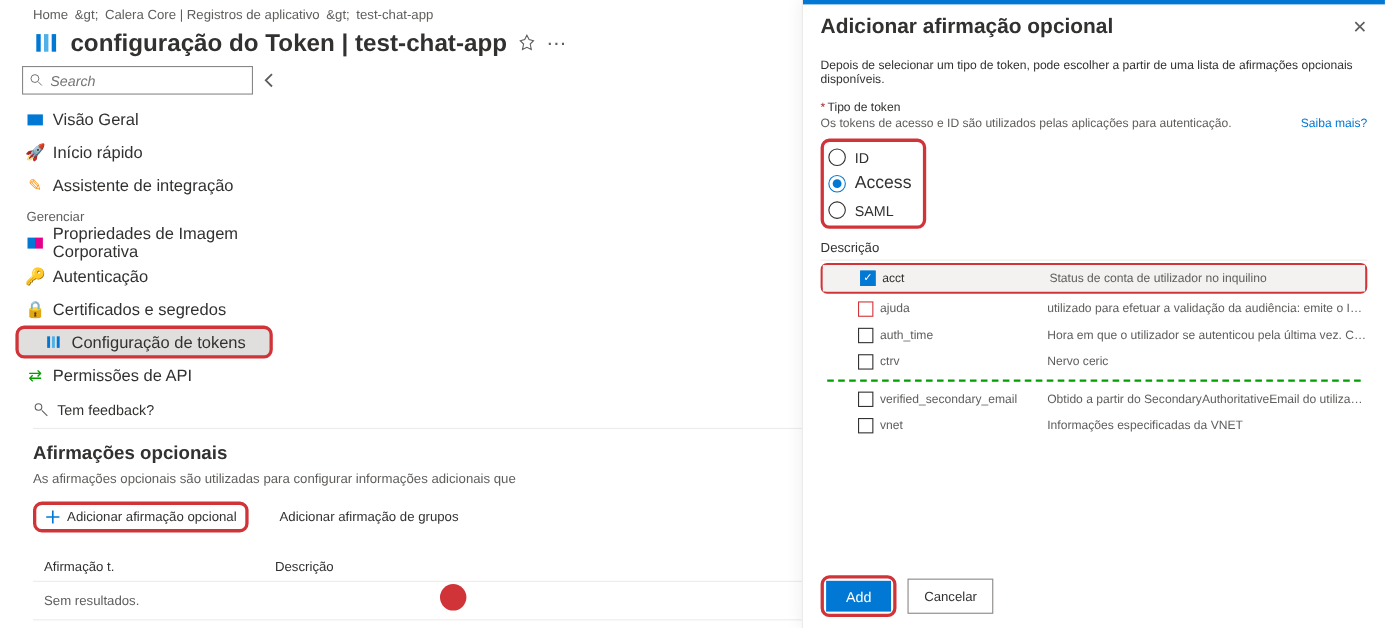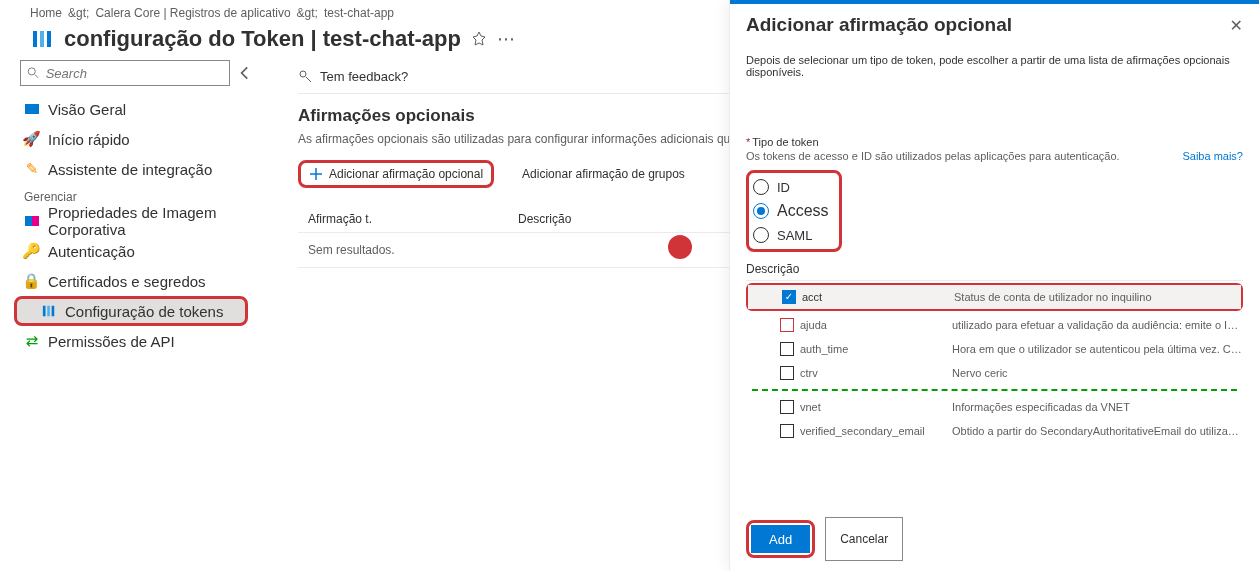--- a/index.html
+++ b/index.html
@@ -4,21 +4,21 @@
 <style>
   * { box-sizing: border-box; margin: 0; padding: 0; }
   body { font-family: "Segoe UI", Arial, sans-serif; font-size: 13px; color: #323130; width: 1259px; height: 571px; position: relative; background: #fff; overflow: hidden; }
   .breadcrumb { display: flex; gap: 6px; padding: 6px 30px 2px; font-size: 12px; color: #605e5c; align-items: center; }
   .breadcrumb a { color: #605e5c; text-decoration: none; }
   .header-row { display: flex; align-items: center; padding: 4px 30px 8px; gap: 10px; }
   .header-icon { width: 24px; height: 24px; flex: 0 0 24px; }
   .header-title { font-size: 22px; font-weight: 600; }
   .pin { width: 16px; height: 16px; color: #605e5c; }
   .dots { color: #605e5c; font-size: 18px; line-height: 1; }
-  .cols { display: flex; flex-direction: row; }
+  .cols { display: flex; flex-direction: column; }
   .sidecol { width: 268px; flex: 0 0 268px; padding: 0 0 0 20px; }
   .search-wrap { display: flex; align-items: center; gap: 6px; padding: 0 4px 8px 0; }
   .search-box { display:flex; align-items:center; gap:6px; border:1px solid #8a8886; height:26px; width:210px; padding:0 6px; }
   .search-box input { border:none; outline:none; font-size:13px; width:100%; font-style: italic; color:#605e5c; }
   .search-box svg { width:14px; height:14px; color:#605e5c; }
   .chev { width:18px; height:18px; color:#605e5c; }
   .nav-section { padding: 6px 0 2px 4px; font-size:12px; color:#605e5c; }
   .nav-item { display:flex; align-items:center; gap:8px; height:30px; padding:0 4px; cursor:pointer; font-size:15px; }
   .nav-item .ico { width:16px; height:16px; flex:0 0 16px; display:flex; align-items:center; justify-content:center; }
   .nav-item.active { background:#e1dfdd;padding-left:24px; }
@@ -38,21 +38,21 @@
   .table-row { display:flex; font-size:12px; color:#605e5c; padding:10px 0 10px 10px; border-bottom:1px solid #edebe9; position:relative; }
   .red-dot { position:absolute; width:24px; height:24px; background:#d13438; border-radius:50%; left:370px; top:2px; }
 
   .panel { position:absolute; top:0; right:0; width:530px; height:571px; background:#fff; border-left:1px solid #edebe9; box-shadow:-4px 0 12px rgba(0,0,0,0.05); display:flex; flex-direction:column; }
   .panel-top-bar { height:4px; background:#0078d4; width:100%; }
   .panel-header { display:flex; justify-content:space-between; align-items:center; padding:10px 16px 6px; }
   .panel-title { font-size:19px; font-weight:600; }
   .panel-close { font-size:16px; color:#605e5c; cursor:pointer; }
   .panel-body { padding:6px 16px; font-size:12px; flex:1; overflow:hidden; }
   .panel-desc { font-size:11px; color:#323130; padding:6px 0 14px; }
-  .field-label { font-size:11px; color:#323130;margin-top:44px; }
+  .field-label { font-size:11px; color:#323130; }
   .req-star { color:#a4262c; margin-right:2px; }
   .field-help { font-size:11px; color:#605e5c; padding:2px 0 8px; display:flex; justify-content:space-between; width:100%; }
   .link { color:#0078d4; cursor:pointer; }
   .radio-group { padding:0 0 10px 4px; }
   .radio { display:flex; align-items:center; gap:8px; height:24px; font-size:13px; cursor:pointer; }
   .radio .circ { width:16px; height:16px; border:1px solid #323130; border-radius:50%; display:flex; align-items:center; justify-content:center; }
   .radio.checked .circ { border-color:#0078d4; }
   .radio.checked .circ::after { content:""; width:8px; height:8px; background:#0078d4; border-radius:50%; }
   .panel-table-head { display:flex; font-size:12px; padding:4px 0; border-bottom:1px solid #edebe9; }
   .panel-table-head .pc1 { width:180px; padding-left:8px; display:flex; align-items:center; gap:6px; }
@@ -62,21 +62,21 @@
   .check-box.checked { background:#0078d4; border-color:#0078d4; }
   .check-box.checked::after { content:"✓"; color:#fff; font-size:10px; line-height:1; }
   .panel-row { display:flex; font-size:11px; padding:5px 0; align-items:center; }
   .panel-row .pc1 { width:180px; padding-left:8px; display:flex; align-items:center; gap:6px; color:#605e5c;margin-left:26px; }
   .panel-row .pc2 { flex:1; color:#605e5c; white-space:nowrap; overflow:hidden; text-overflow:ellipsis; }
   .panel-row.sel { background:#f3f2f1; }
   .panel-row.sel .pc1 { color:#323130; }
   .divider-dash { border:none; border-top:2px dashed #00a000; margin:4px 6px; }
   .panel-footer { padding:10px 16px; display:flex; gap:10px; align-items:center; }
   .btn-primary { background:#0078d4; color:#fff; border:none; height:28px; padding:0 18px; font-size:13px; cursor:pointer; }
-  .btn-secondary { background:#fff; color:#323130; border:1px solid #8a8886; height:44px; padding:0 14px; font-size:12px; cursor:pointer; }
+  .btn-secondary { background:#fff; color:#323130; border:1px solid #8a8886; height:32px; padding:0 14px; font-size:12px; cursor:pointer; }
 
   
   .ic-overview { background:#0078d4; width:14px; height:10px; }
   .ic-branding { width:14px; height:10px; background:linear-gradient(90deg,#0078d4 50%,#e3008c 50%); }
 </style>
 </head>
 <body>
 
 <div class="breadcrumb">
   <a>Home</a>
@@ -266,30 +266,30 @@
           <span>ctrv</span>
         </div>
       <div class="pc2">Nervo ceric</div>
     </div>
 
     <hr class="divider-dash">
 
     <div class="panel-row">
       <div class="pc1">
           <span class="check-box"></span>
+          <span>verified_secondary_email</span>
+        </div>
+      <div class="pc2">Obtido a partir do SecondaryAuthoritativeEmail do utilizador</div>
+    </div>
+    <div class="panel-row">
+      <div class="pc1">
+          <span class="check-box"></span>
           <span>vnet</span>
         </div>
       <div class="pc2">Informações especificadas da VNET</div>
-    </div>
-    <div class="panel-row">
-      <div class="pc1">
-          <span class="check-box"></span>
-          <span>verified_secondary_email</span>
-        </div>
-      <div class="pc2">Obtido a partir do SecondaryAuthoritativeEmail do utilizador</div>
     </div>
   </div>
 
   <div class="panel-footer">
     <span class="hl-red" style="padding:2px; display:inline-block;">
       <button class="btn-primary">Add</button>
     </span>
     <button class="btn-secondary">Cancelar</button>
   </div>
 </div>

